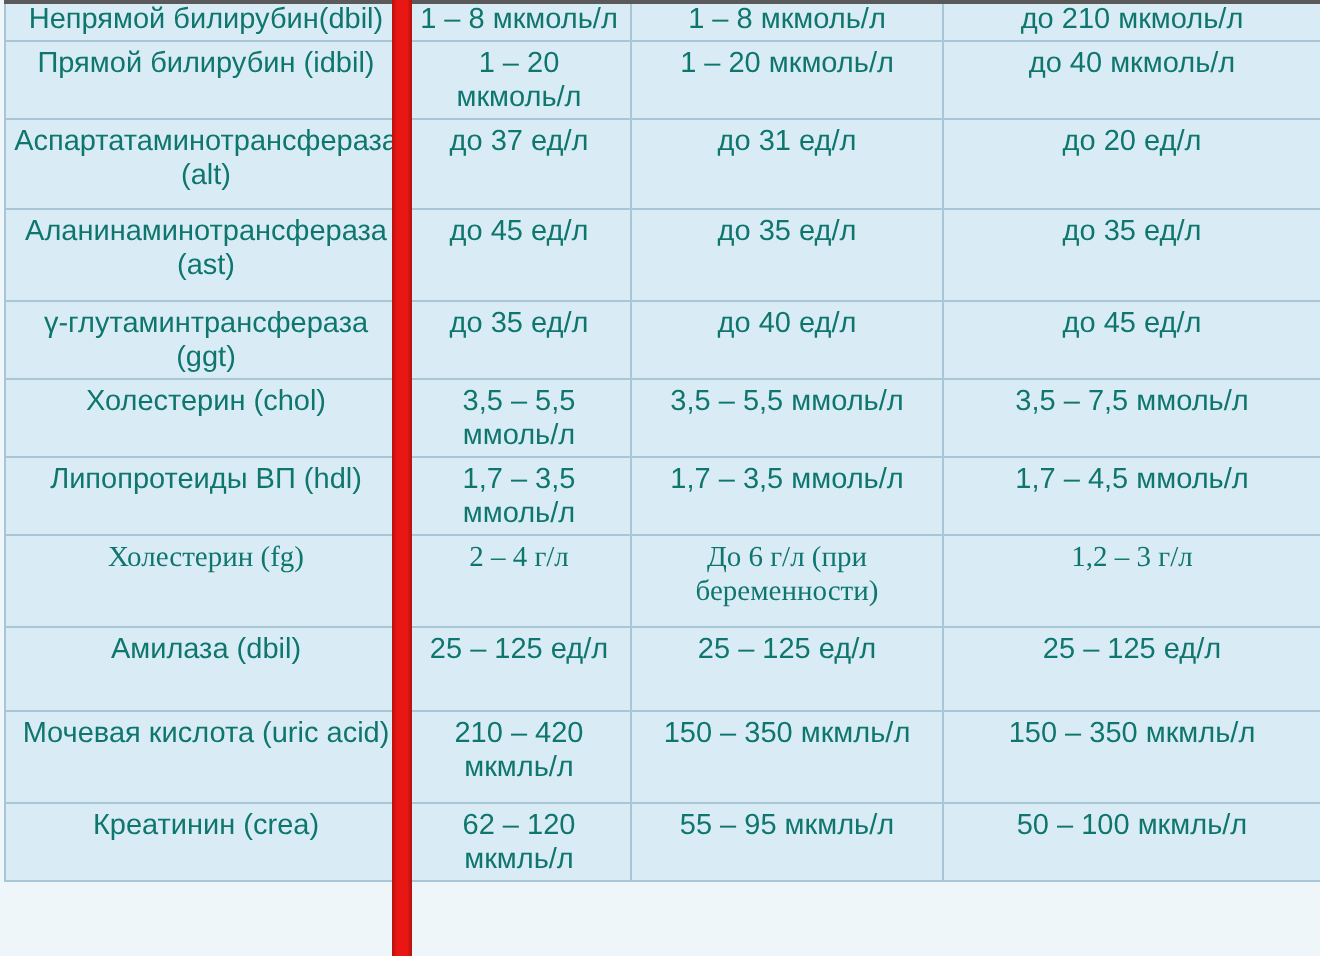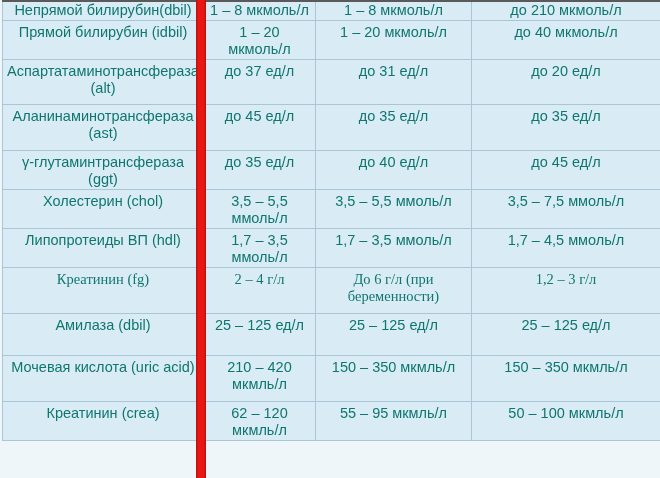--- a/index.html
+++ b/index.html
@@ -109,21 +109,21 @@
         <td>3,5 – 7,5 ммоль/л</td>
       </tr>
       <tr>
         <td>Липопротеиды ВП (hdl)</td>
         <td>1,7 – 3,5
 ммоль/л</td>
         <td>1,7 – 3,5 ммоль/л</td>
         <td>1,7 – 4,5 ммоль/л</td>
       </tr>
       <tr>
-        <td>Креатинин (fg)</td>
+        <td>Холестерин (fg)</td>
         <td>2 – 4 г/л</td>
         <td>До 6 г/л (при
 беременности)</td>
         <td>1,2 – 3 г/л</td>
       </tr>
       <tr>
         <td>Амилаза (dbil)</td>
         <td>25 – 125 ед/л</td>
         <td>25 – 125 ед/л</td>
         <td>25 – 125 ед/л</td>

